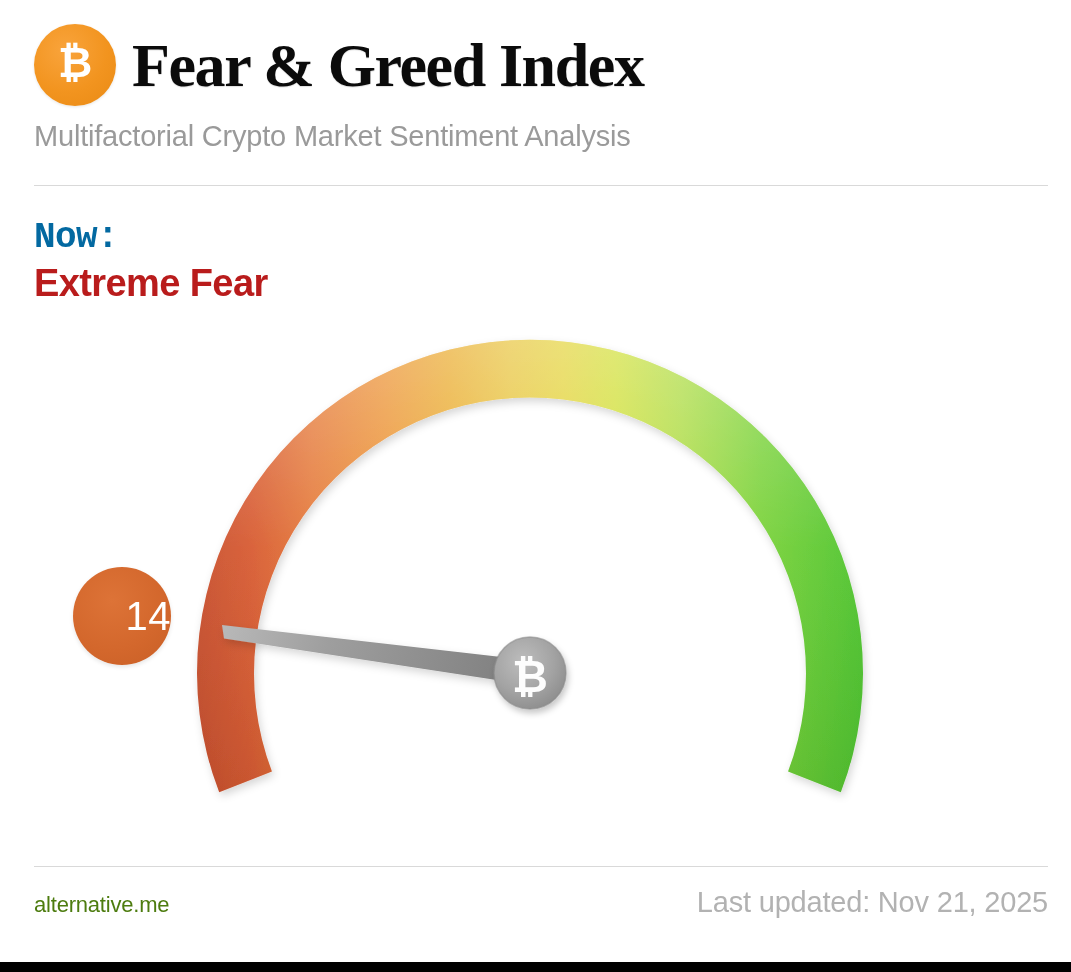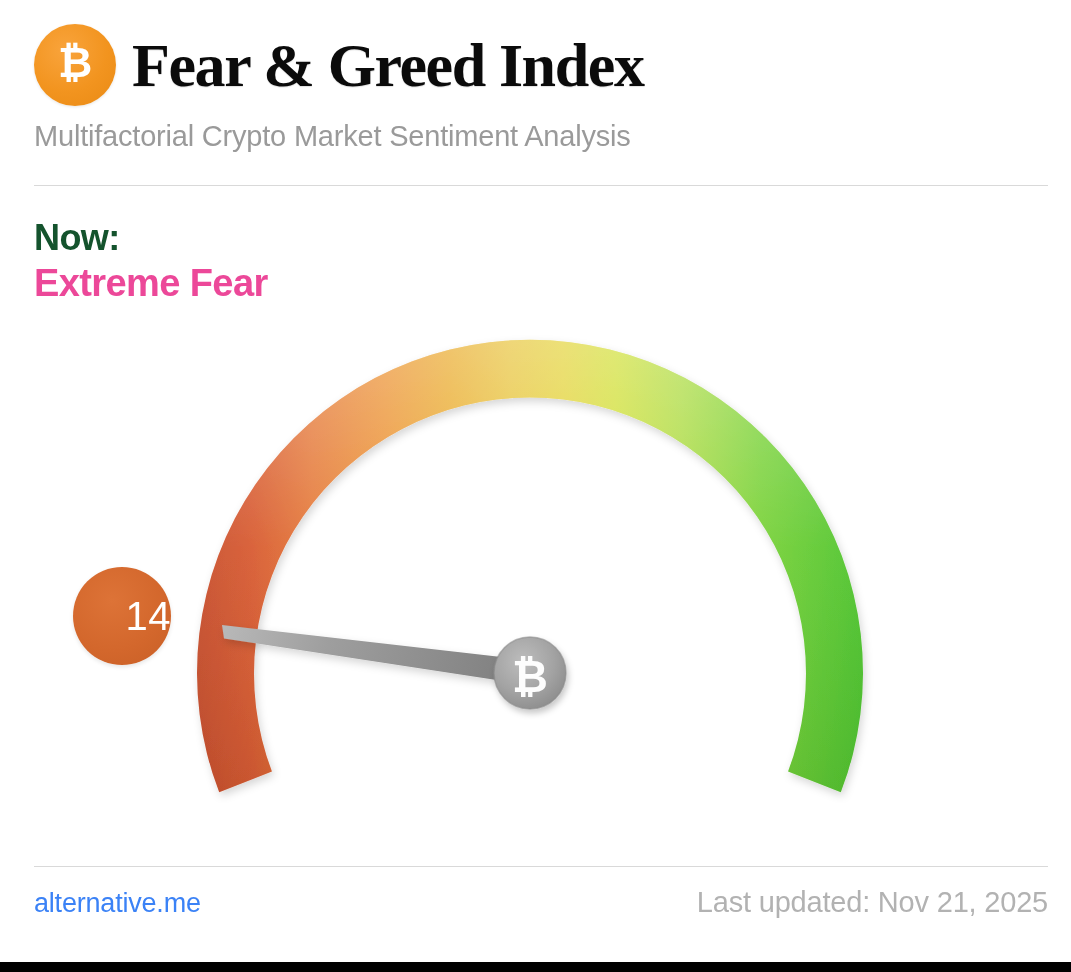--- a/index.html
+++ b/index.html
@@ -80,28 +80,29 @@
 
   
   .status {
     position: absolute;
     left: 34px;
     top: 218px;
   }
   .status-now {
     font-size: 36px;
     font-weight: 700;
-    color: #14532d;
+    color: #0369a1;
     line-height: 1.12;
     letter-spacing: -0.6px;
+    font-family: Liberation Mono, monospace;
   }
   .status-label {
     font-size: 38px;
     font-weight: 700;
-    color: #ec4899;
+    color: #b91c1c;
     line-height: 1.12;
     letter-spacing: -0.6px;
     margin-top: 4px;
   }
 
   
   .gauge-wrap {
     position: absolute;
     left: 0;
     top: 300px;
@@ -144,22 +145,22 @@
   .footer {
     position: absolute;
     left: 34px;
     top: 886px;
     width: 1014px;
     display: flex;
     justify-content: space-between;
     align-items: baseline;
   }
   .footer-left {
-    font-size: 27px;
-    color: #3b82f6;
+    font-size: 22px;
+    color: #4d7c0f;
     letter-spacing: -0.2px;
     white-space: nowrap;
   }
   .footer-right {
     font-size: 29px;
     color: #b2b2b2;
     letter-spacing: -0.2px;
     white-space: nowrap;
     text-align: right;
   }

